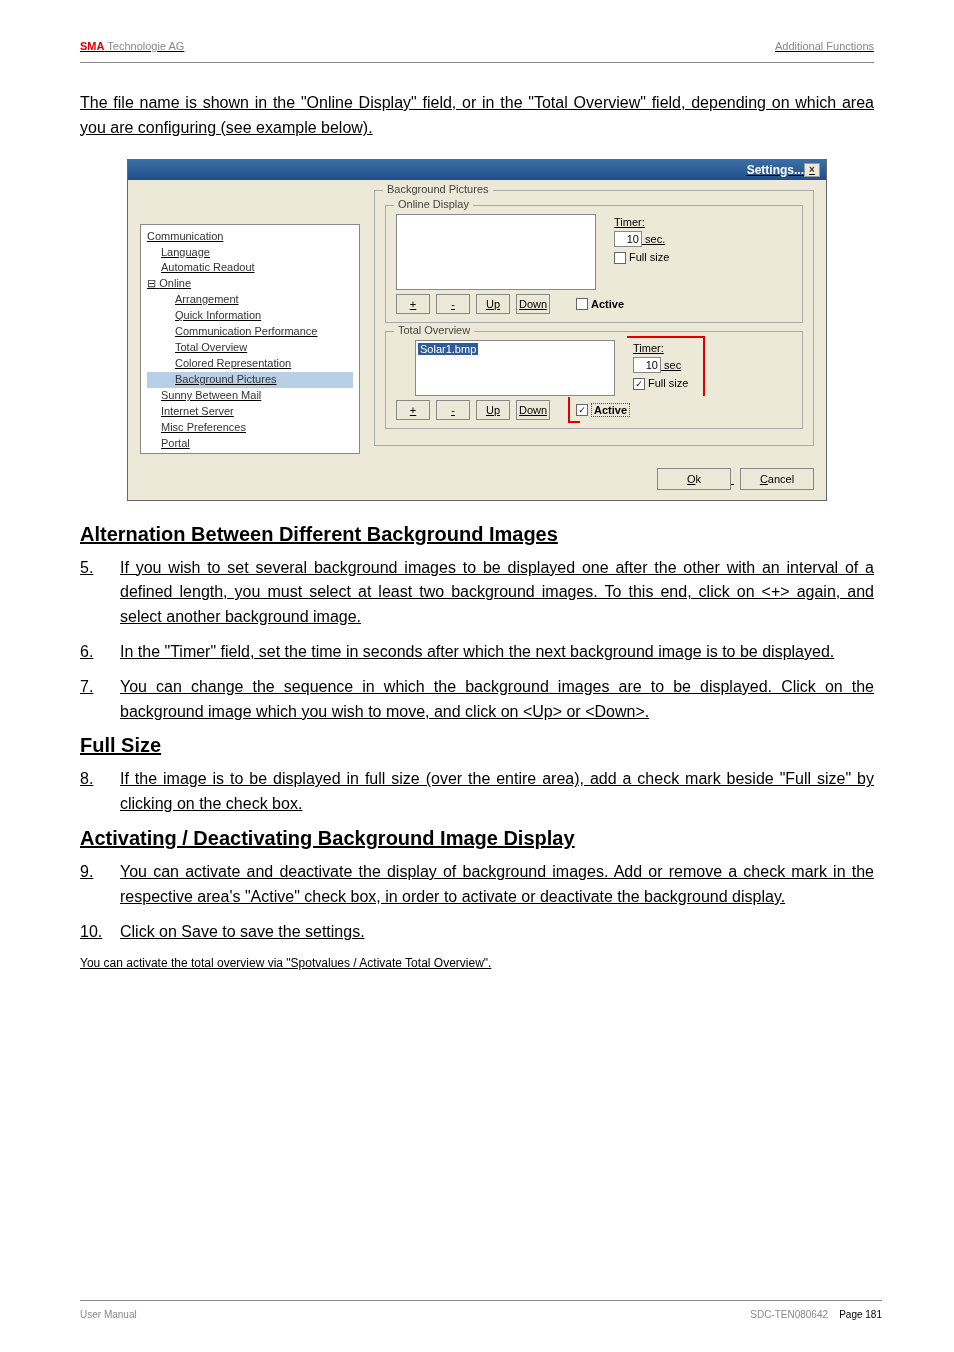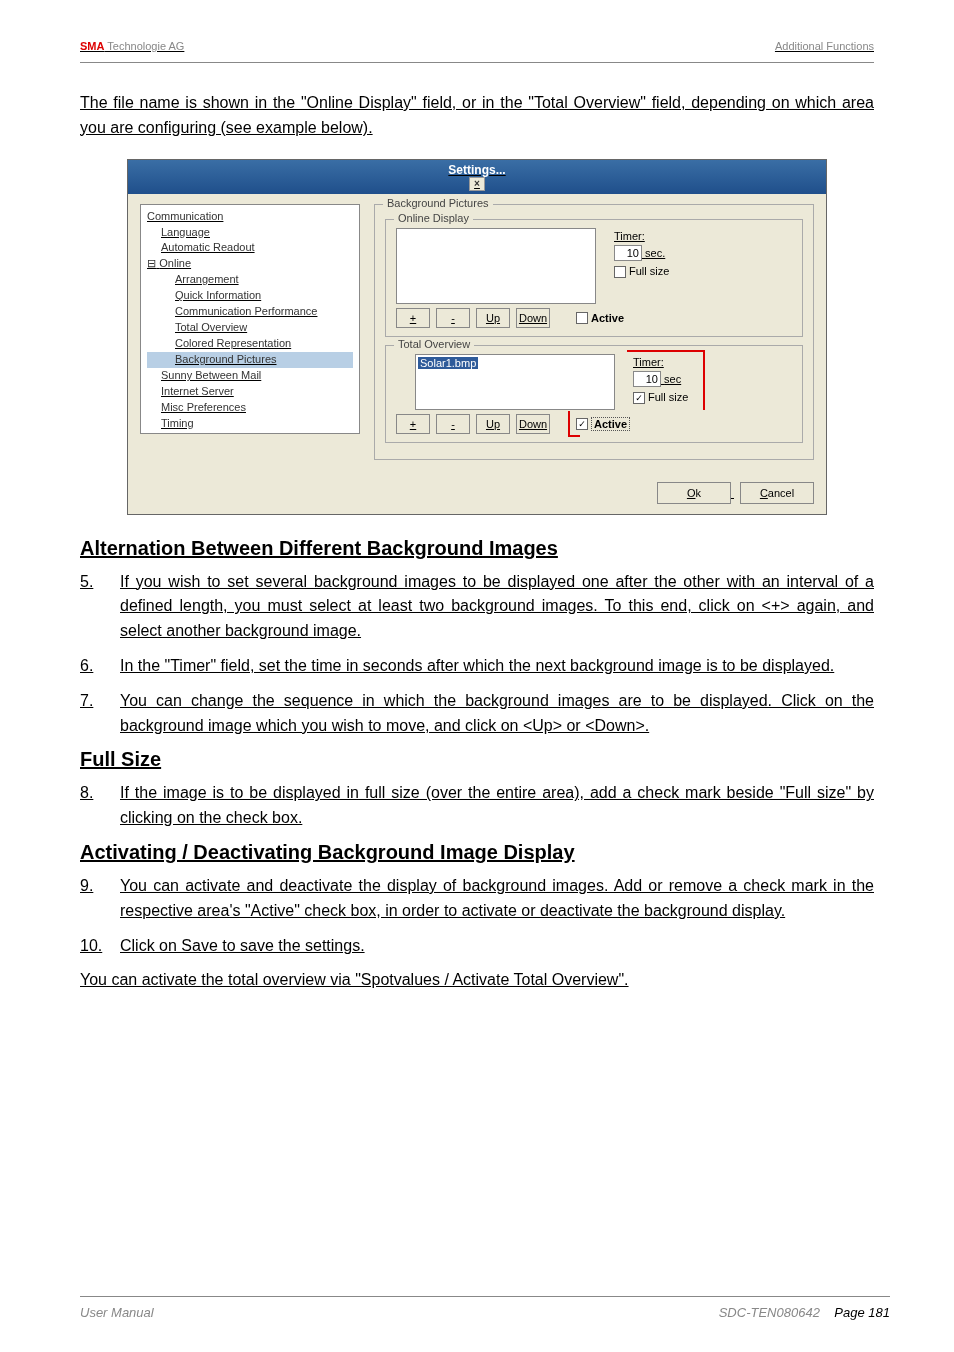--- a/index.html
+++ b/index.html
@@ -38,34 +38,34 @@
     border: 1px solid #666;
     background: #ece9d8;
     font-family: Tahoma, Arial, sans-serif;
     font-size: 11px;
   }
   .titlebar {
     background: linear-gradient(#3a6ea5,#1f4f8b);
     color: #fff;
     font-weight: bold;
     padding: 3px 6px;
-    display:flex; justify-content:center; align-items:center;
+    display:flex; justify-content:flex-end; align-items:center;
     font-size:12px;
-    flex-direction:column;
   }
   .closebox {
     width:16px; height:14px; background:#ece9d8; border:1px solid #999;
     display:flex; align-items:center; justify-content:center; color:#333; font-size:10px;
   }
   .dlg-body { display:flex; padding:10px 12px 8px 12px; gap:14px; }
   .tree {
     width: 220px; height:230px;
     background:#fff; border:1px solid #888;
     padding:4px 6px; line-height:1.45; font-size:11px; color:#333;
     overflow:hidden;
+    margin-top:34px;
   }
   .tree .item { white-space:nowrap; }
   .tree .indent1 { padding-left:14px; }
   .tree .indent2 { padding-left:28px; }
   .tree .sel { background:#b8cfe5; }
   .right-pane { flex:1; }
   .groupbox {
     border:1px solid #aaa; padding:8px 10px 8px 10px; margin-bottom:8px;
     position:relative;
   }
@@ -99,25 +99,25 @@
     align-items:center; justify-content:center; margin-left:6px; font-size:11px;
   }
   .redmark { position:absolute; border:2px solid #d00; }
 
   
   h2.section { font-size:20px; font-weight:bold; margin:6px 0 10px 0; }
   ol.steps { list-style:none; font-size:16px; line-height:1.55; }
   ol.steps li { display:flex; margin-bottom:10px; text-align:justify; }
   ol.steps li .num { width:40px; flex-shrink:0; }
   ol.steps li .txt { flex:1; }
-  .closing { font-size:16px; line-height:1.55; margin-top:8px; }
+  .closing { font-size:12px; line-height:1.55; margin-top:8px; }
 
   .footer-row {
-    position:absolute; bottom:32px; left:80px; right:64px;
-    font-size:13px; color:#888;font-style:italic;
+    position:absolute; bottom:32px; left:80px; right:72px;
+    font-size:10px; color:#888;
   }
   .footer-hr { border-top:1px solid #888; margin-bottom:8px; }
   .footer-flex { display:flex; justify-content:space-between; }
   .footer-flex .pn { color:#000; }
 </style>
 </head>
 <body>
 
 <div class="page">
   <div class="header-row">
@@ -142,21 +142,21 @@
           <div class="item"><span>⊟</span> <span>Online</span></div>
           <div class="item indent2">Arrangement</div>
           <div class="item indent2">Quick Information</div>
           <div class="item indent2">Communication Performance</div>
           <div class="item indent2">Total Overview</div>
           <div class="item indent2">Colored Representation</div>
           <div class="item indent2 sel">Background Pictures</div>
           <div class="item indent1">Sunny Between Mail</div>
           <div class="item indent1">Internet Server</div>
           <div class="item indent1">Misc Preferences</div>
-          <div class="item indent1">Timing</div>
+          <div class="item indent1">Portal</div>
           <div class="item indent1">Data Storage</div>
         </div>
         <div class="right-pane">
           <div class="groupbox" style="padding-top:14px;">
             <span class="legend">Background Pictures</span>
 
             <div class="groupbox">
               <span class="legend">Online Display</span>
               <div style="display:flex; align-items:flex-start;">
                 <div class="filelist"></div>

